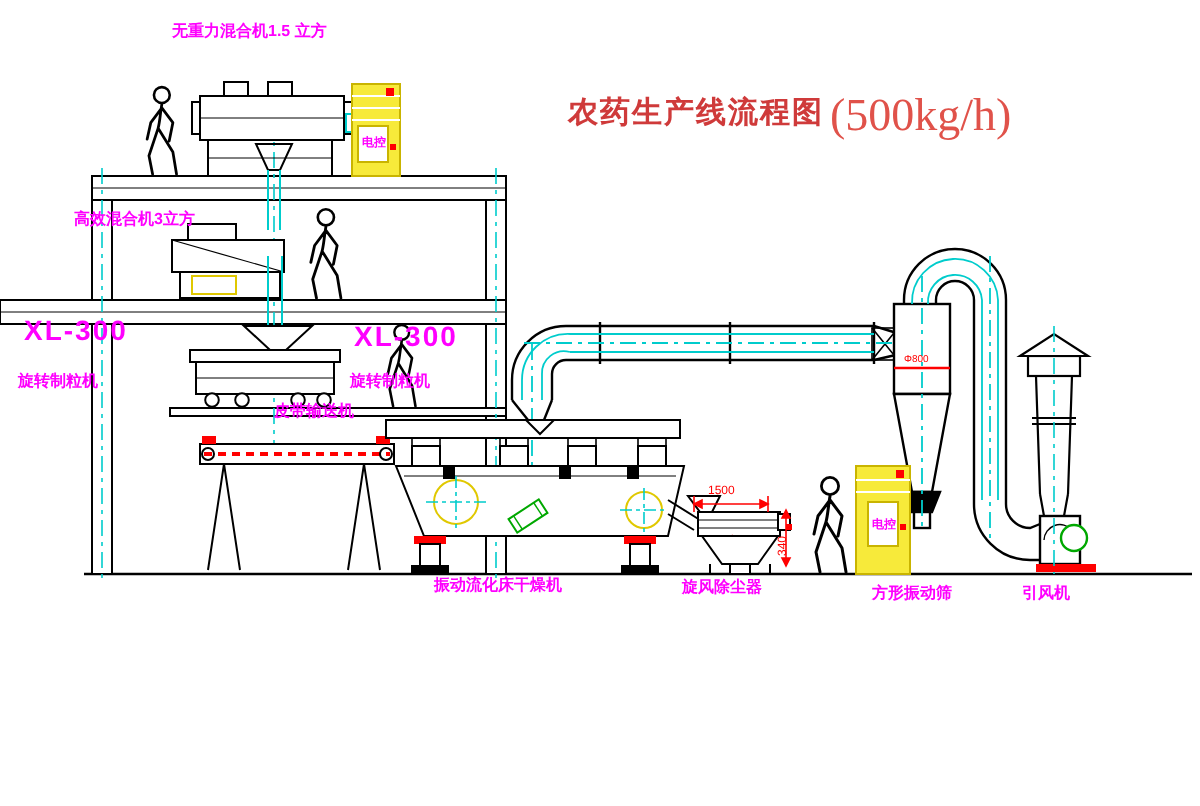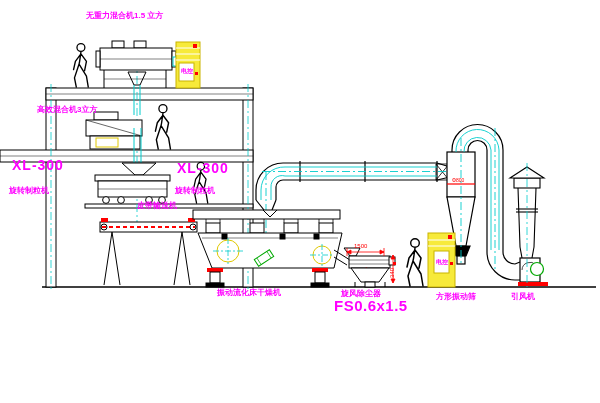--- a/index.html
+++ b/index.html
@@ -241,35 +241,38 @@
         <use href="#person" transform="translate(162,150) scale(0.94)"></use>
       </g>
   <g>
         <use href="#person" transform="translate(200,204) scale(0.86)"></use>
       </g>
   <g>
         <use href="#person" transform="translate(414,287) scale(1.0)"></use>
       </g>
 </svg>
 
+  <div id="title-box">
+    <span id="title-cn">农药生产线流程图</span>
+    <span id="title-cap">(500kg/h)</span>
+  </div>
 
   <div class="lbl" style="left:86px;top:12px">无重力混合机1.5 立方</div>
   <div class="lbl" style="left:37px;top:106px">高效混合机3立方</div>
 
   <div class="lbl model" style="left:12px;top:158px">XL-300</div>
   <div class="lbl" style="left:9px;top:187px">旋转制粒机</div>
   <div class="lbl model" style="left:177px;top:161px">XL-300</div>
   <div class="lbl" style="left:175px;top:187px">旋转制粒机</div>
 
   <div class="lbl" style="left:137px;top:202px">皮带输送机</div>
 
   <div class="lbl" style="left:217px;top:289px">振动流化床干燥机</div>
 
   <div class="lbl" style="left:341px;top:290px">旋风除尘器</div>
-  <div class="lbl model-big" style="left:334px;top:298px">FS0.6x1.5</div>
 
   <div class="lbl" style="left:436px;top:293px">方形振动筛</div>
   <div class="lbl" style="left:511px;top:293px">引风机</div>
 
   <div class="cab-txt" style="position:absolute;left:181px;top:67px">电控</div>
   <div class="cab-txt" style="position:absolute;left:436px;top:258px">电控</div>
 
   <div class="dim" style="position:absolute;left:354px;top:243px">1500</div>
   <div class="dim rot270" style="position:absolute;left:389px;top:278px">340</div>
   <div class="dim-tiny" style="position:absolute;left:452px;top:177px">Φ800</div>

